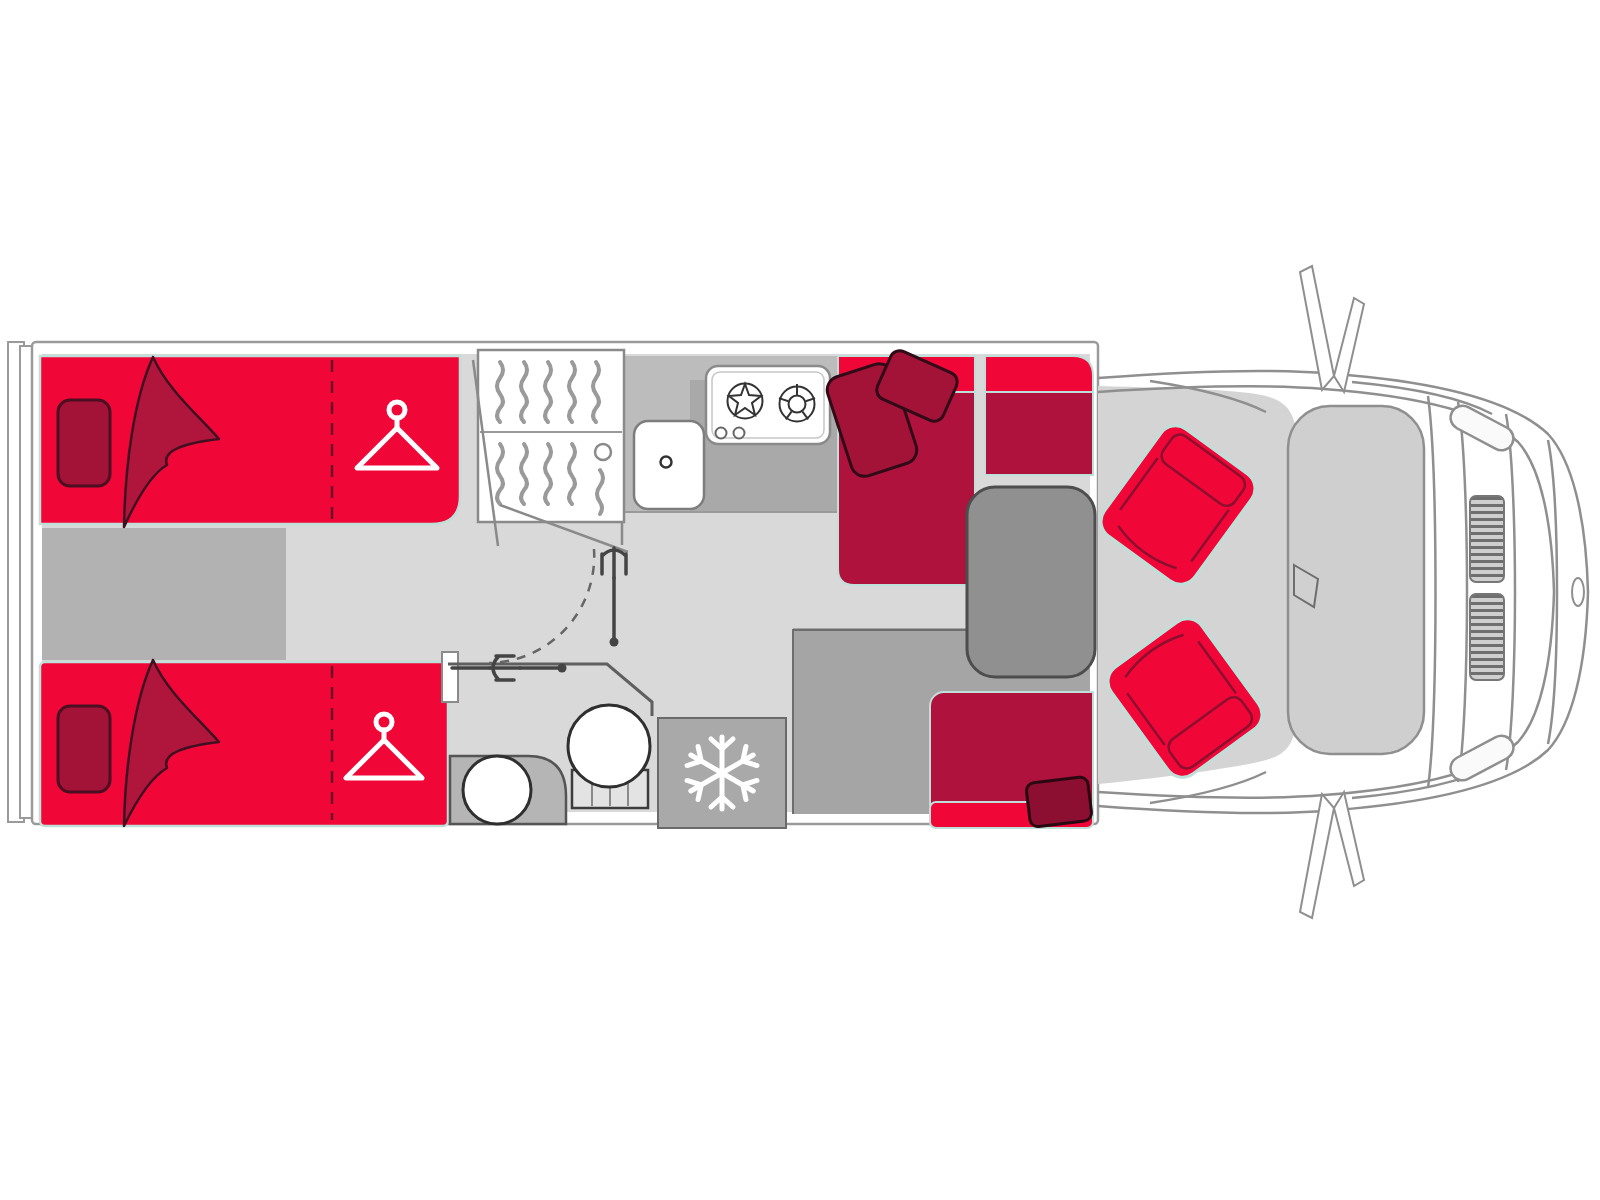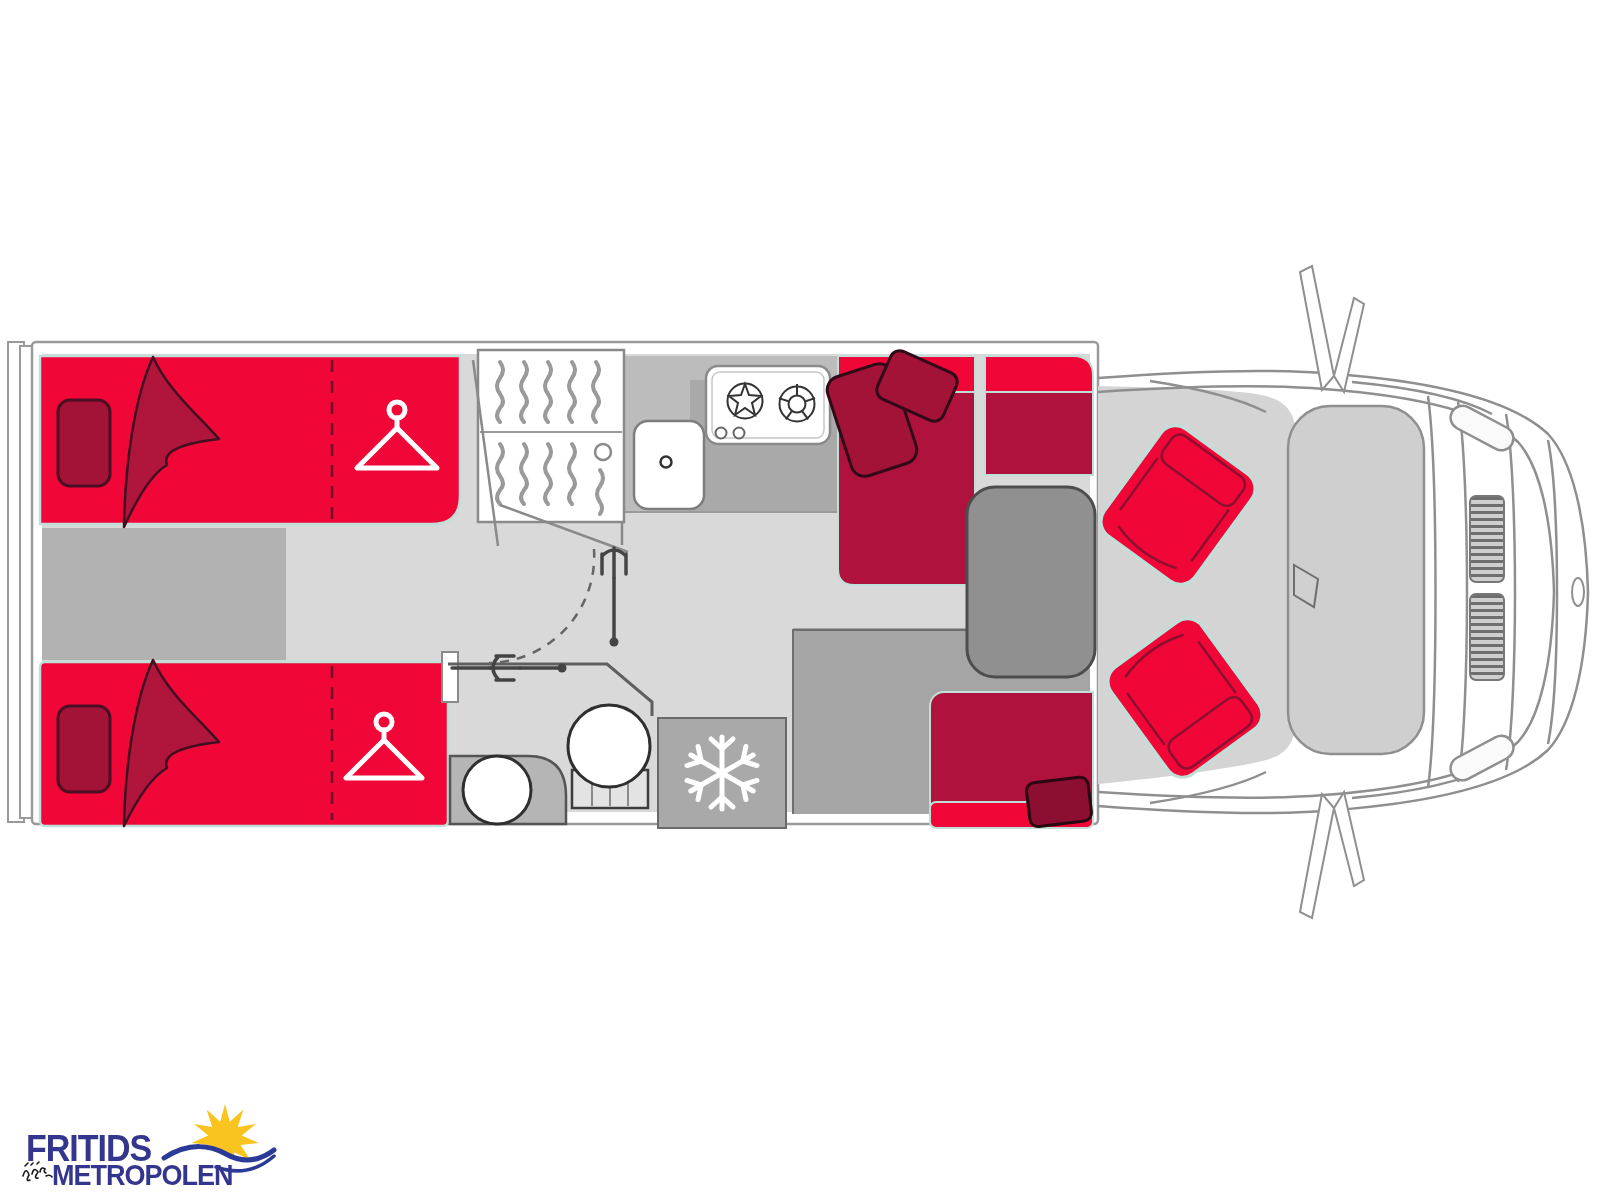--- a/index.html
+++ b/index.html
@@ -259,35 +259,14 @@
       <g fill="none" stroke="#8c0f2e" stroke-width="2.5">
         <rect x="-44" y="-60" width="88" height="34" rx="10"></rect>
         <line x1="-44" y1="-26" x2="-44" y2="38"></line>
         <line x1="44" y1="-26" x2="44" y2="38"></line>
         <path d="M-36,52 q36,12 72,0"></path>
       </g>
     </g>
   </g>
 </svg>
 
-<div class="logo">
-  <svg class="logo-art" width="130" height="70" viewBox="0 0 130 70">
-    <path fill="#f9c41f" d="M65,0 L69.8,17.7 L83.4,5.4 L77.8,22.9 L95.9,19.9 L81.8,31.6 L98.7,38.9 L80.5,41
-         L90.7,56.3 L74.2,48.3 L74.6,66.6 L65,51 L55.4,66.6 L55.8,48.3 L39.3,56.3 L49.5,41
-         L31.4,38.9 L48.2,31.6 L34.1,19.9 L52.2,22.9 L46.6,5.4 L60.2,17.7 Z"></path>
-    <path fill="#ffffff" d="M0,52 C30,36 52,42 66,50 C82,59 98,58 122,44 L130,70 L0,70 Z"></path>
-    <path fill="none" stroke="#2b3a96" stroke-width="5" stroke-linecap="round" d="M4,54 C30,37 52,42 66,50 C82,59 98,58 114,46"></path>
-    <path fill="none" stroke="#2b3a96" stroke-width="3.5" stroke-linecap="round" d="M56,63 C76,70 96,68 114,52"></path>
-  </svg>
-  <svg class="logo-doodle" width="36" height="24" viewBox="0 0 36 24">
-    <g fill="none" stroke="#1a1a1a" stroke-width="1.6" stroke-linecap="round">
-      <path d="M3,16 q3,-10 6,-1 q-4,7 1,5"></path>
-      <path d="M12,14 q2,-8 6,-2 q-5,7 0,6"></path>
-      <path d="M20,12 q1,-6 5,-3 q-2,3 1,4"></path>
-      <path d="M26,16 q4,-2 6,1"></path>
-      <path d="M5,6 l3,-3 M11,5 l2,-2 M17,4 l2,-2"></path>
-    </g>
-  </svg>
-  <span class="l1">FRITIDS</span>
-  <span class="l2">METROPOLEN</span>
+
 </div>
 
-</div>
-
 </body></html>

